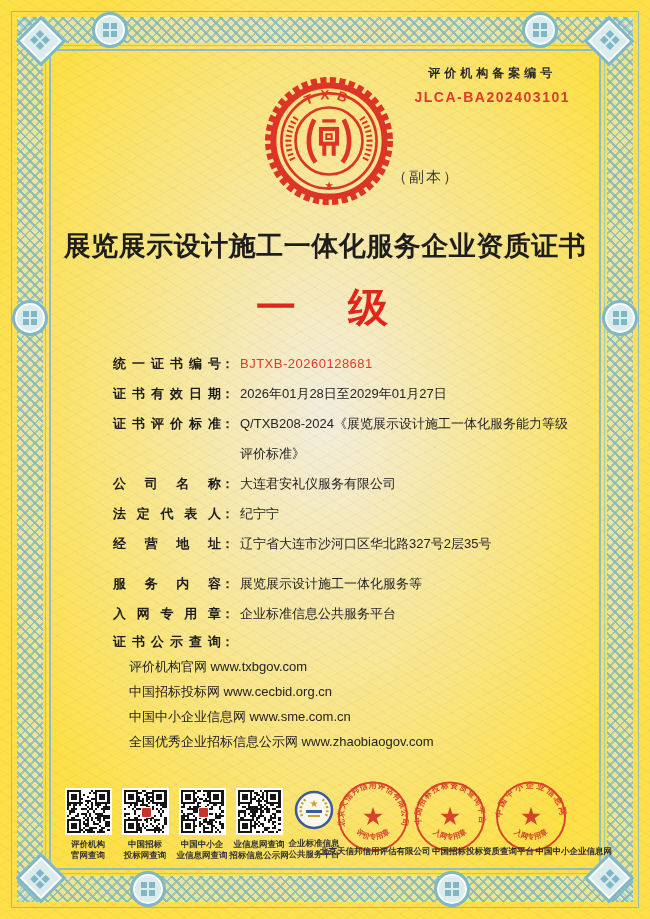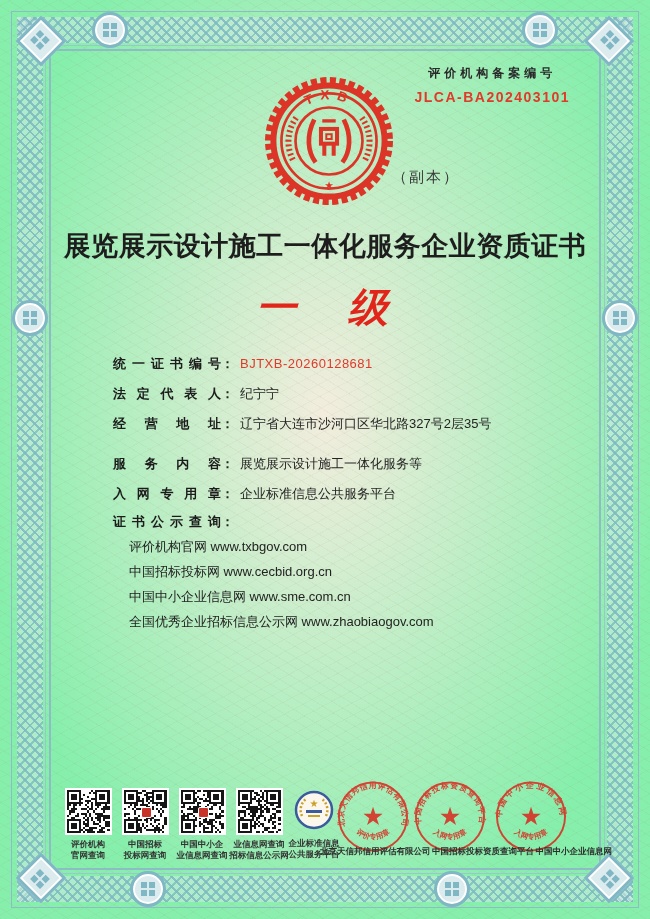--- a/index.html
+++ b/index.html
@@ -1,17 +1,17 @@
 <!DOCTYPE html>
 <html><head>
 <meta charset="utf-8">
 <style>
   html,body{margin:0;padding:0;}
   body{width:650px;height:919px;font-family:"Liberation Sans","DejaVu Sans",sans-serif;}
-  .page{position:relative;width:650px;height:919px;background:#86efac;overflow:hidden;}
+  .page{position:relative;width:650px;height:919px;background:#fde047;overflow:hidden;}
   .page::before{content:"";position:absolute;inset:0;
     background:
       repeating-linear-gradient(32deg, rgba(150,128,96,0.07) 0 1px, transparent 1px 9px),
       repeating-linear-gradient(-28deg, rgba(150,128,96,0.06) 0 1px, transparent 1px 11px),
       radial-gradient(ellipse at 50% 45%, #f3edde 0%, rgba(243,237,222,0) 75%);
   }
   
   .fl{position:absolute;border:1px solid #8dbcc7;}
   .fl1{inset:11px;}
   .fl3{inset:45px;border-color:#9cc5cf;}
@@ -48,21 +48,21 @@
 
   
   .filing{position:absolute;top:65px;right:80px;text-align:center;}
   .filing-label{font-size:12px;font-weight:700;letter-spacing:4px;color:#2a2a2a;}
   .filing-number{margin-top:7px;font-size:14px;font-weight:700;letter-spacing:1.5px;color:#e03a2a;}
   .topseal{position:absolute;left:262px;top:74px;}
   .copy-label{position:absolute;left:392px;top:168px;font-size:15px;color:#3a3a3a;letter-spacing:2px;}
   .title{position:absolute;left:0;right:0;top:228px;text-align:center;
     font-size:27px;font-weight:700;color:#1d1d1d;letter-spacing:0.5px;}
   .level{position:absolute;left:0;right:0;top:280px;text-align:center;
-    font-size:40px;font-weight:700;color:#e1251b;letter-spacing:6px;font-style:italic;}
+    font-size:40px;font-weight:700;color:#e1251b;letter-spacing:6px;}
 
   
   .details{position:absolute;left:113px;top:349px;width:470px;color:#222;}
   .row{line-height:30px;font-size:13px;}
   .lbl{display:inline-block;width:108px;font-weight:700;text-align:justify;text-align-last:justify;vertical-align:top;color:#1c1c1c;}
   .colon{font-weight:700;vertical-align:top;margin-right:6px;}
   .val{display:inline-block;width:330px;vertical-align:top;color:#242424;}
   .val.red{color:#e03a2a;letter-spacing:0.5px;}
   .gap{height:10px;}
   .qlines{display:inline-block;width:360px;vertical-align:top;}
@@ -149,20 +149,23 @@
     </svg>
   </div>
 
   <div class="copy-label">（副本）</div>
 
   <div class="title">展览展示设计施工一体化服务企业资质证书</div>
   <div class="level">一　级</div>
 
   <div class="details">
     <div class="row"><span class="lbl">统一证书编号</span><span class="colon">：</span><span class="val red">BJTXB-20260128681</span></div>
+    <div class="row"><span class="lbl">证书有效日期</span><span class="colon">：</span><span class="val">2026年01月28日至2029年01月27日</span></div>
+    <div class="row"><span class="lbl">证书评价标准</span><span class="colon">：</span><span class="val">Q/TXB208-2024《展览展示设计施工一体化服务能力等级评价标准》</span></div>
+    <div class="row"><span class="lbl">公司名称</span><span class="colon">：</span><span class="val">大连君安礼仪服务有限公司</span></div>
     <div class="row"><span class="lbl">法定代表人</span><span class="colon">：</span><span class="val">纪宁宁</span></div>
     <div class="row"><span class="lbl">经营地址</span><span class="colon">：</span><span class="val">辽宁省大连市沙河口区华北路327号2层35号</span></div>
     <div class="gap"></div>
     <div class="row"><span class="lbl">服务内容</span><span class="colon">：</span><span class="val">展览展示设计施工一体化服务等</span></div>
     <div class="row"><span class="lbl">入网专用章</span><span class="colon">：</span><span class="val">企业标准信息公共服务平台</span></div>
     <div class="row q"><span class="lbl">证书公示查询</span><span class="colon">：</span><span class="qlines">
       <div>评价机构官网 www.txbgov.com</div>
       <div>中国招标投标网 www.cecbid.org.cn</div>
       <div>中国中小企业信息网 www.sme.com.cn</div>
       <div>全国优秀企业招标信息公示网 www.zhaobiaogov.com</div>

